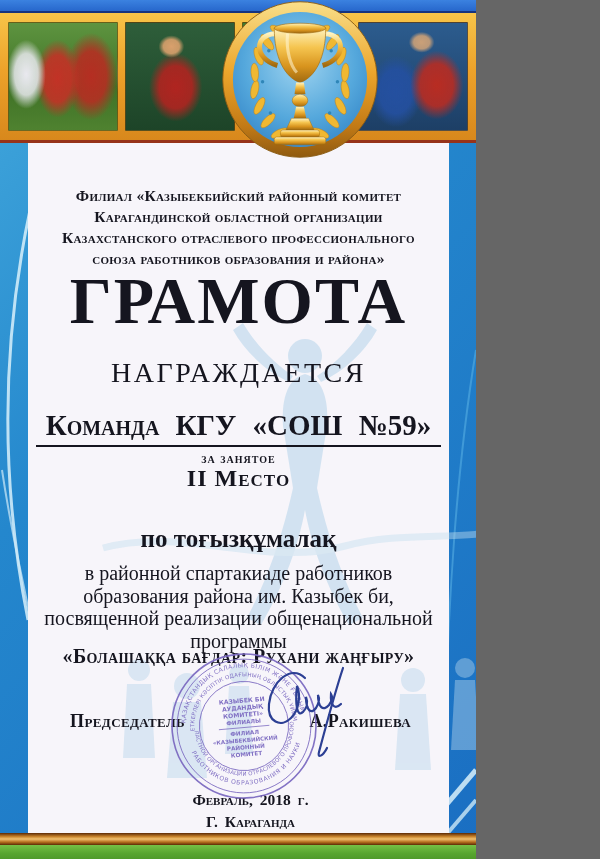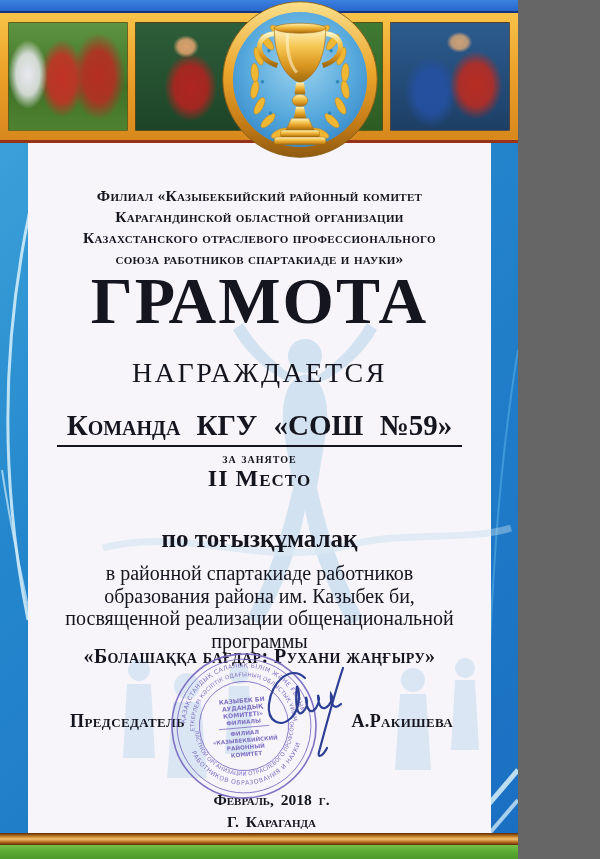--- a/index.html
+++ b/index.html
@@ -1,17 +1,17 @@
 <!DOCTYPE html>
 <html><head>
 <meta charset="utf-8">
 <style>
   html,body{margin:0;padding:0;background:#666;}
   .page{
-    position:relative;width:518px;height:859px;overflow:hidden;
+    position:relative;width:476px;height:859px;overflow:hidden;
     background:linear-gradient(135deg,#44aadd 0%,#2487cd 40%,#1a6ec2 100%);
     font-family:"Liberation Serif","DejaVu Serif",serif;
   }
   svg{display:block;}
   
   .swoosh-left{position:absolute;left:0;top:150;width:30px;height:680px;top:150px;}
   .swoosh-right{position:absolute;right:0;top:150px;width:30px;height:690px;}
   
   .banner{position:absolute;top:0;left:0;right:0;height:143px;z-index:3;}
   .band-blue-top{position:absolute;top:0;left:0;right:0;height:11px;background:linear-gradient(to bottom,#3b82e0,#2767cc);}
@@ -185,21 +185,21 @@
           <circle cx="382" cy="350" r="10"></circle>
             <path d="M372,362 L392,362 L396,432 L368,432 Z"></path>
         </g>
       </g>
     </svg>
 
     <div class="header-lines">
       <div>Филиал «Казыбекбийский  районный комитет</div>
       <div>Карагандинской областной организации</div>
       <div>Казахстанского отраслевого профессионального</div>
-      <div>союза работников спартакиаде и науки»</div>
+      <div>союза работников образования и района»</div>
     </div>
 
     <div class="cert-title">ГРАМОТА</div>
     <div class="awarded">НАГРАЖДАЕТСЯ</div>
 
     <div class="recipient-wrap">
       <span class="recipient">Команда КГУ «СОШ №59»</span>
     </div>
 
     <div class="for-taking">за занятое</div>

